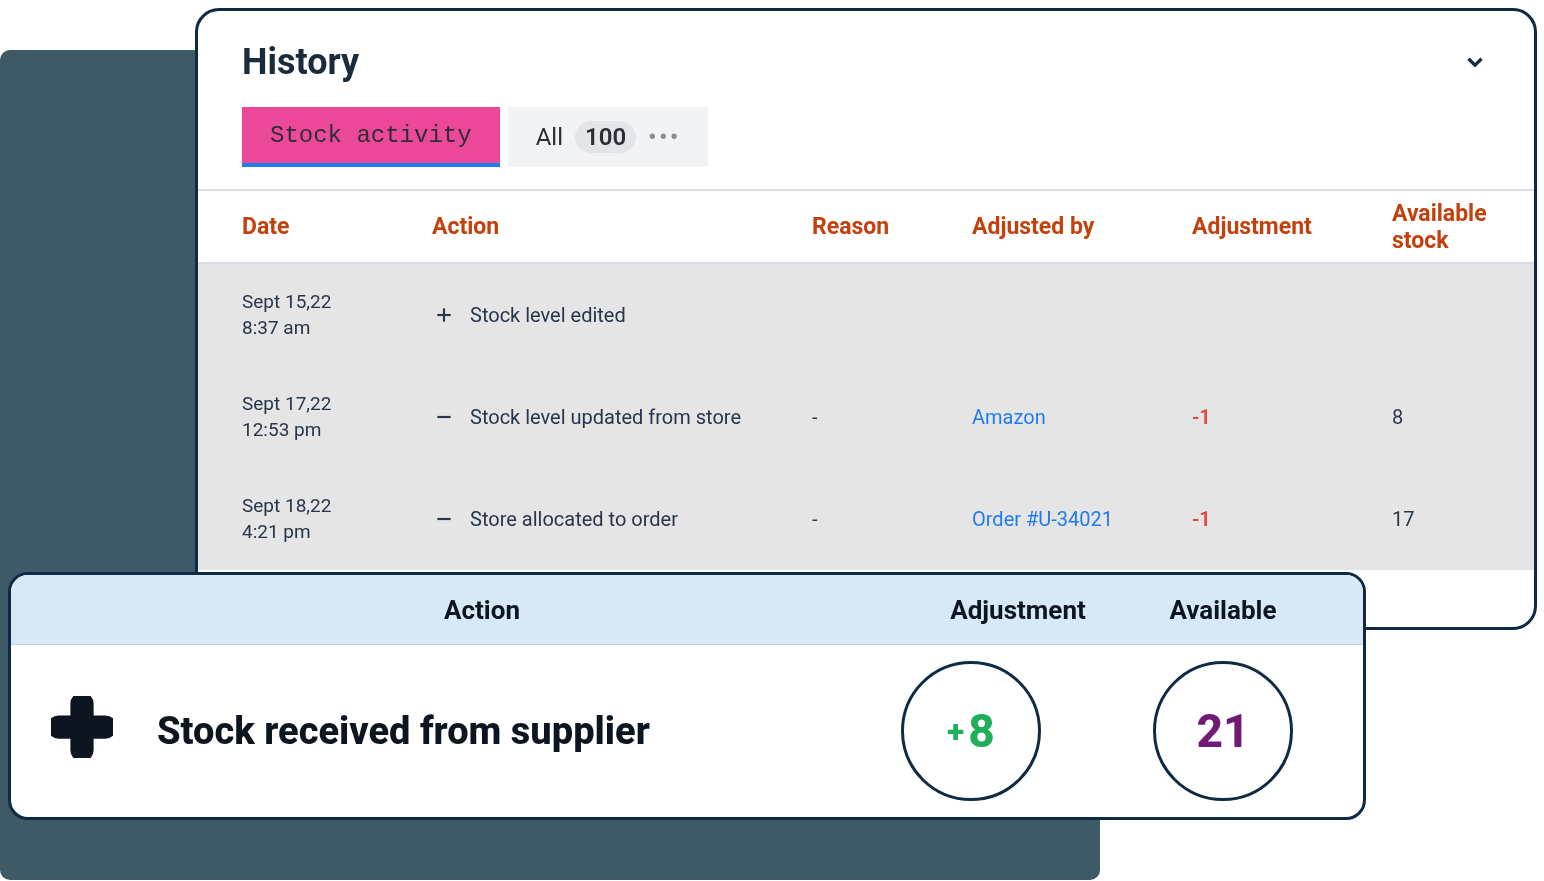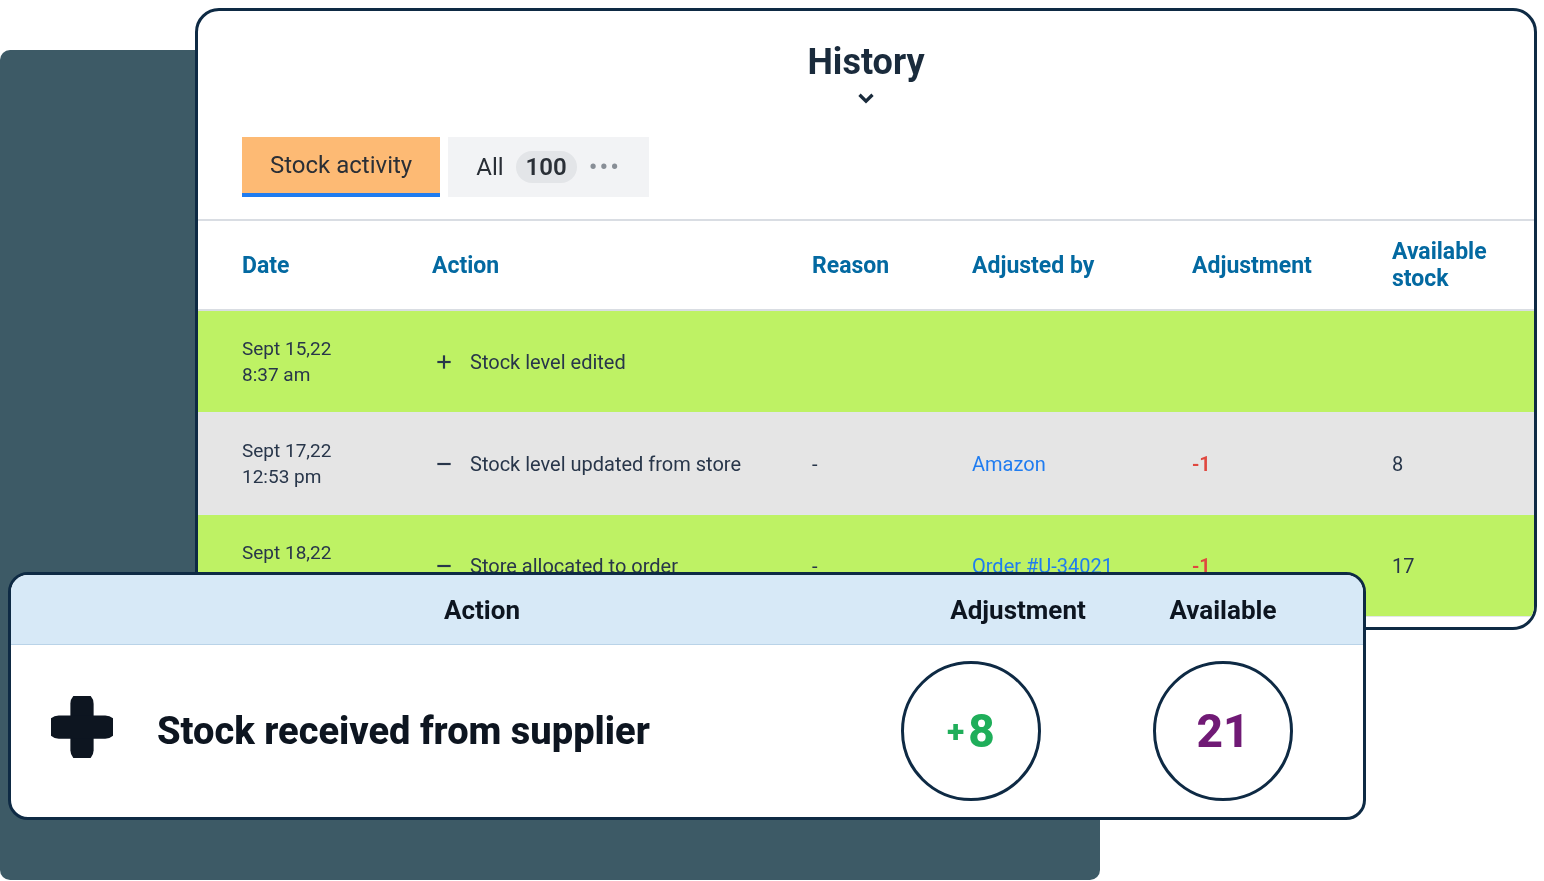--- a/index.html
+++ b/index.html
@@ -25,21 +25,20 @@
     border: 3px solid #0e2a44;
     border-radius: 24px;
     z-index: 5;
     overflow: hidden;
   }
   .history-header {
     display: flex;
     align-items: center;
     justify-content: space-between;
     padding: 30px 44px 0 44px;
-    flex-direction: column;
   }
   .history-title {
     font-size: 36px;
     font-weight: 700;
     color: #1a2b3c;
   }
   .chev {
     width: 30px; height: 30px;
     display: flex; align-items: center; justify-content: center;
   }
@@ -53,22 +52,23 @@
   .tab {
     display: flex;
     align-items: center;
     gap: 12px;
     padding: 14px 28px;
     font-size: 24px;
     color: #2a2f36;
     cursor: pointer;
   }
   .tab.active {
-    background: #fdba74;
+    background: #ec4899;
     border-bottom: 4px solid #1f7cf0;
+    font-family: Liberation Mono, monospace;
   }
   .tab.secondary {
     background: #f2f3f5;
   }
   .tab .count {
     background: #e3e5e8;
     padding: 2px 10px;
     border-radius: 16px;
     font-weight: 600;
     color: #2a2f36;
@@ -83,32 +83,32 @@
     margin-top: 22px;
     border-top: 2px solid #d9dde3;
   }
   .thead, .trow {
     display: grid;
     grid-template-columns: 190px 380px 160px 220px 200px 1fr;
     align-items: center;
     padding: 0 44px;
   }
   .thead {
-    height: 90px;
+    height: 73px;
     font-size: 23px;
     font-weight: 700;
-    color: #0369a1;
+    color: #c2410c;
     border-bottom: 2px solid #d9dde3;
   }
   .trow {
     height: 102px;
     border-bottom: 1px solid #e2e6eb;
     font-size: 20px;
     color: #28364a;
-    background: #bef264;
+    background: #e5e5e5;
   }
   .trow.alt { background: #e5e5e5; }
   .datecell { line-height: 1.35; font-size: 19px; }
   .actioncell { display: flex; align-items: flex-start; gap: 14px; }
   .acticon {
     width: 24px; height: 24px;
     display: flex; align-items: center; justify-content: center;
   }
   .acticon svg { stroke: #28364a; stroke-width: 2.6; fill: none; }
   .link { color: #1f7cf0; }

